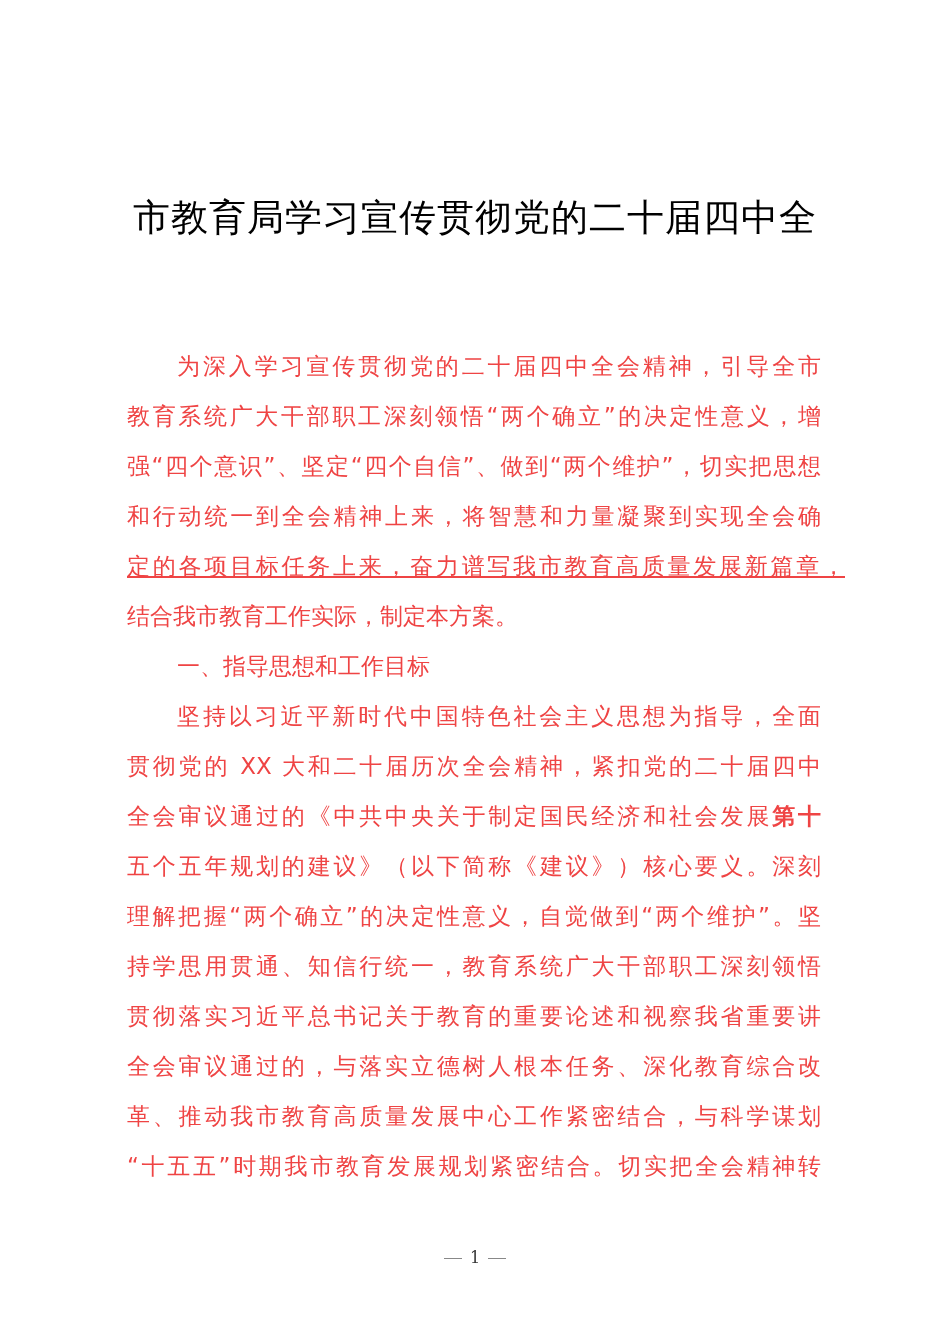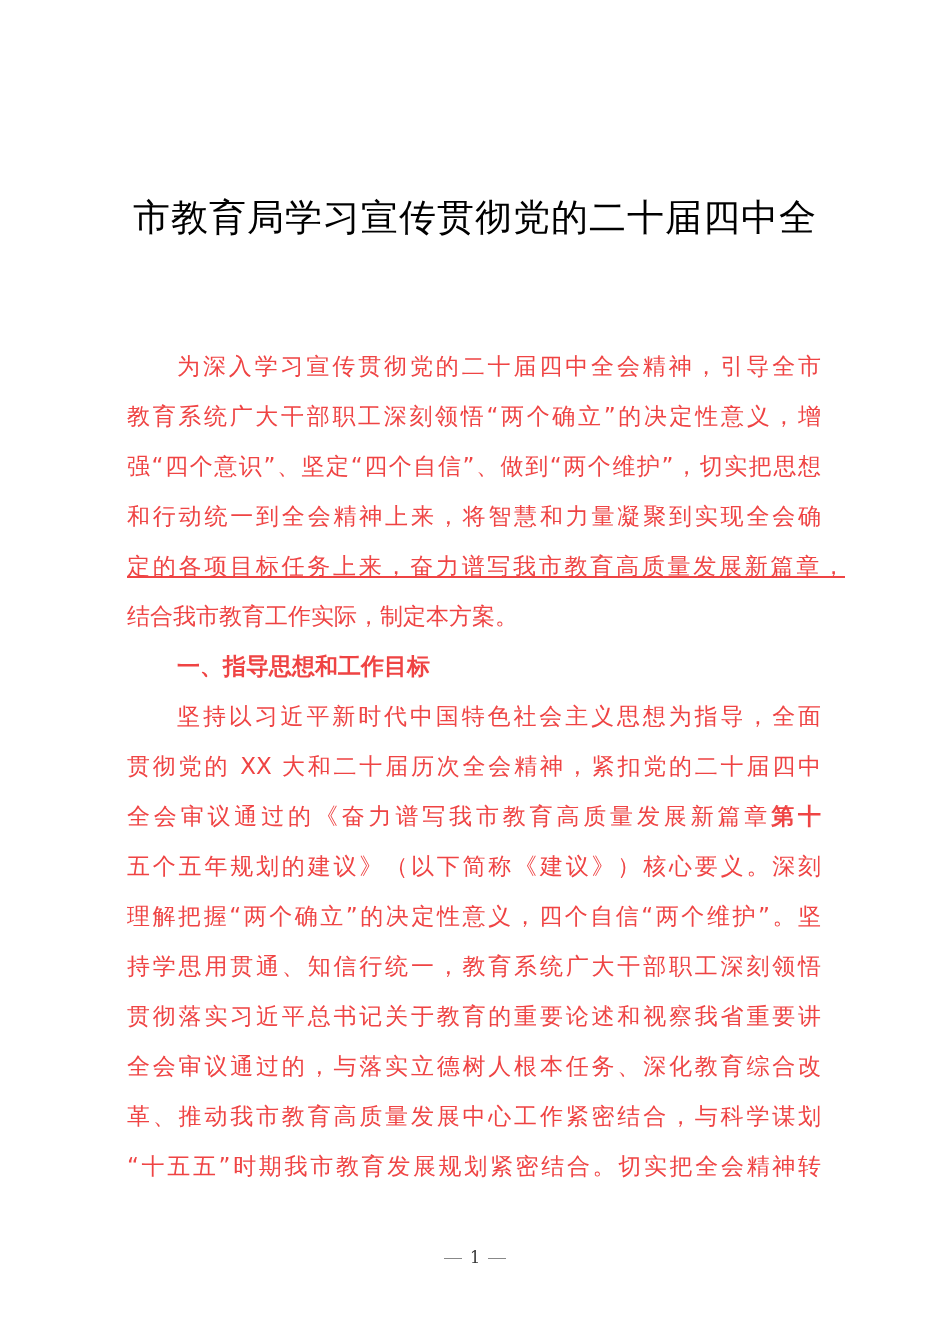--- a/index.html
+++ b/index.html
@@ -10,21 +10,21 @@
            font-family: "DejaVu Sans", sans-serif; font-size: 37px; font-weight: normal;
            letter-spacing: 1px; line-height: 52px; color: #000; }
   .title.l1 { top: 188px; }
   .title.l2 { top: 238px; }
   .line { position: absolute; left: 127px; width: 694px; height: 50px; line-height: 50px;
           font-size: 23px; white-space: nowrap; text-align: justify; text-align-last: justify;
           color: #ef4444; }
   .line.indent { left: 177px; width: 644px; }
   .line.short { text-align-last: left; }
   .line.wide { width: 718px; text-decoration: underline; }
-  .heading { font-weight: bold; text-align-last: left; }
+  .heading { font-weight: normal; text-align-last: left; }
   .bold { font-weight: bold; }
   .footer { position: absolute; top: 1244px; left: 0; width: 950px; text-align: center;
             font-family: "DejaVu Serif", serif; font-size: 16px; color: #333; }
   .footer .dash { display: inline-block; width: 18px; height: 1px; background: #888;
                   vertical-align: middle; margin: 0 8px; }
 </style>
 </head>
 <body>
 
 <div class="page">
@@ -38,23 +38,23 @@
     <div class="line" style="top:487px">和行动统一到全会精神上来，将智慧和力量凝聚到实现全会确</div>
     <div class="line wide" style="top:537px">定的各项目标任务上来，奋力谱写我市教育高质量发展新篇章，</div>
     <div class="line short" style="top:587px">结合我市教育工作实际，制定本方案。</div>
   </div>
 
   <div class="line indent heading" style="top:637px">一、指导思想和工作目标</div>
 
   <div>
     <div class="line indent" style="top:687px">坚持以习近平新时代中国特色社会主义思想为指导，全面</div>
     <div class="line" style="top:737px">贯彻党的 XX 大和二十届历次全会精神，紧扣党的二十届四中</div>
-    <div class="line" style="top:787px"><span>全会审议通过的《奋力谱写我市教育高质量发展新篇章</span><span class="bold">第十</span></div>
+    <div class="line" style="top:787px"><span>全会审议通过的《中共中央关于制定国民经济和社会发展</span><span class="bold">第十</span></div>
     <div class="line" style="top:837px">五个五年规划的建议》（以下简称《建议》）核心要义。深刻</div>
-    <div class="line" style="top:887px">理解把握“两个确立”的决定性意义，四个自信“两个维护”。坚</div>
+    <div class="line" style="top:887px">理解把握“两个确立”的决定性意义，自觉做到“两个维护”。坚</div>
     <div class="line" style="top:937px">持学思用贯通、知信行统一，教育系统广大干部职工深刻领悟</div>
     <div class="line" style="top:987px">贯彻落实习近平总书记关于教育的重要论述和视察我省重要讲</div>
     <div class="line" style="top:1037px">全会审议通过的，与落实立德树人根本任务、深化教育综合改</div>
     <div class="line" style="top:1087px">革、推动我市教育高质量发展中心工作紧密结合，与科学谋划</div>
     <div class="line" style="top:1137px">“十五五”时期我市教育发展规划紧密结合。切实把全会精神转</div>
   </div>
 
   <div class="footer">
     <span class="dash"></span><span>1</span><span class="dash"></span>
   </div>

